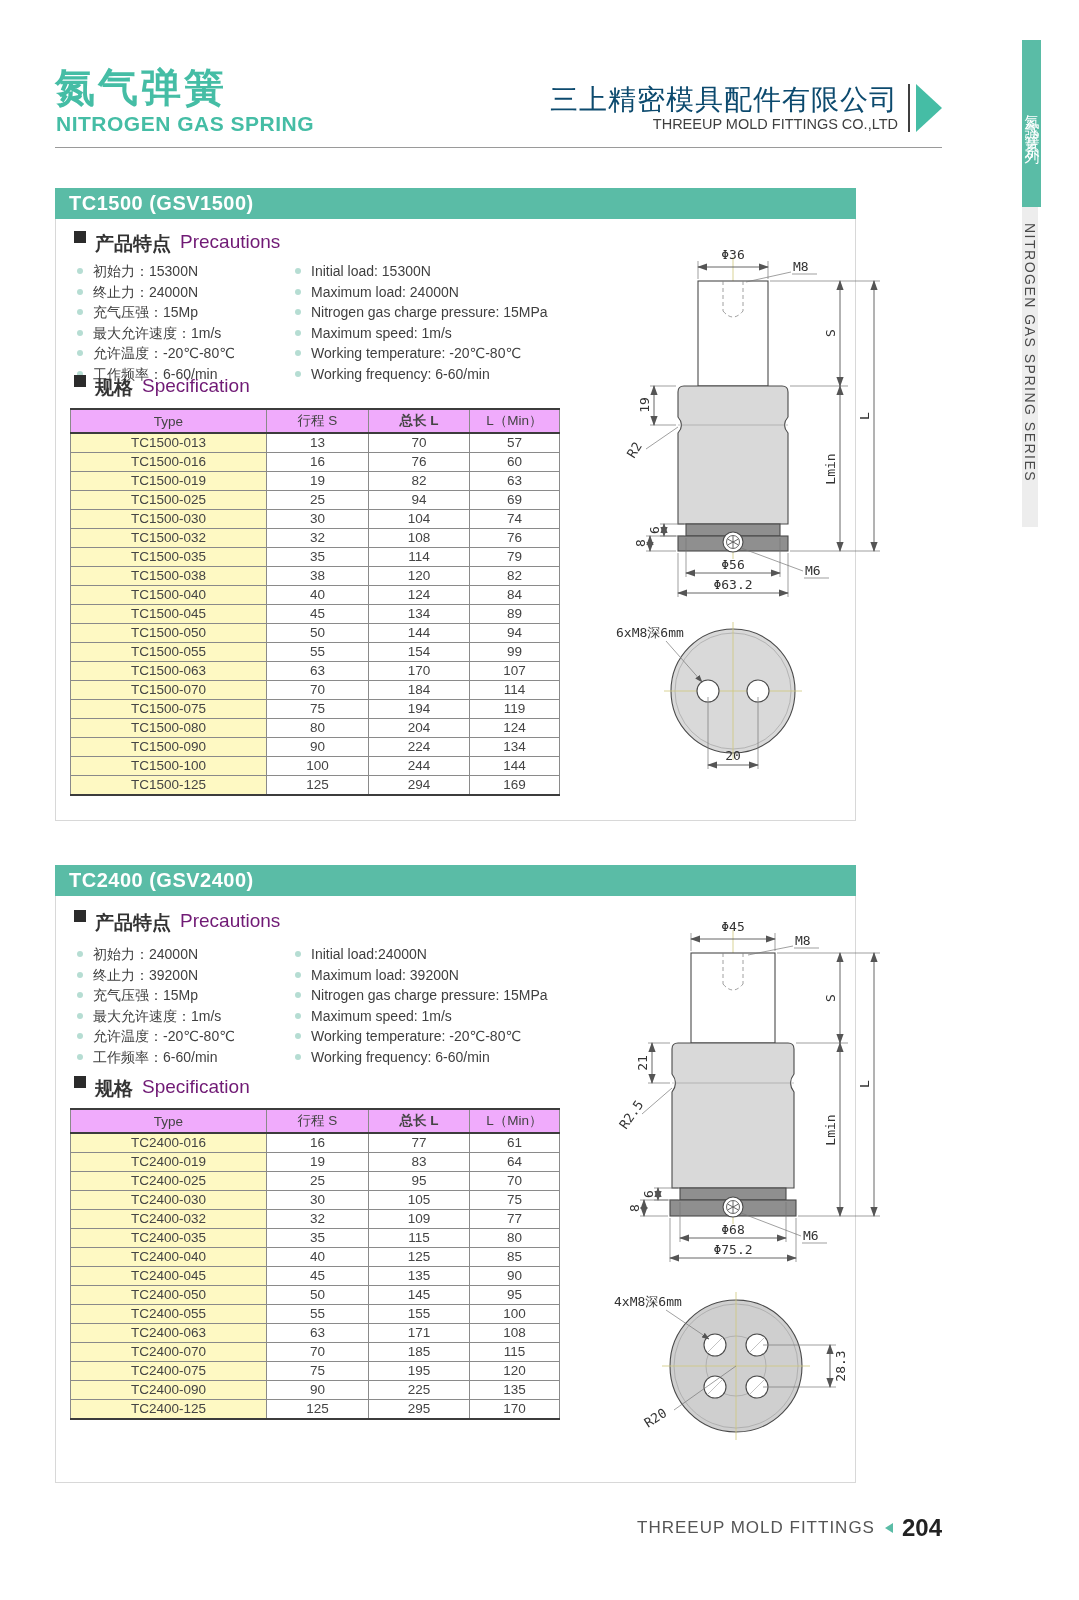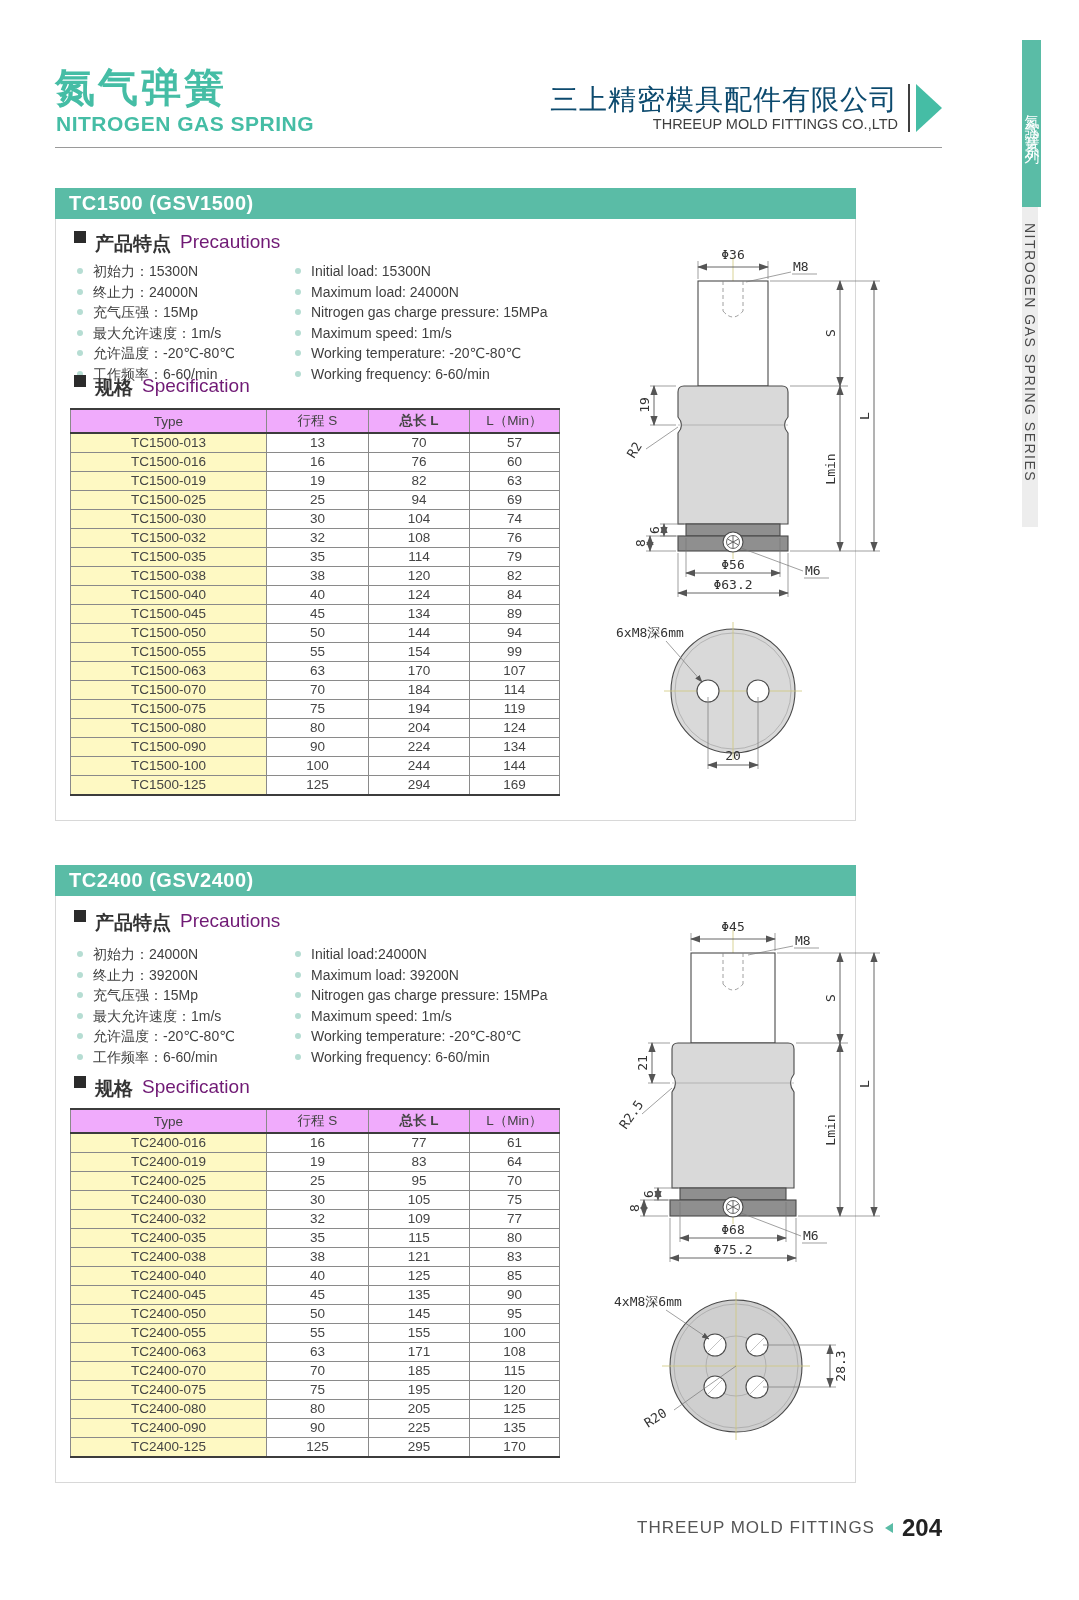--- a/index.html
+++ b/index.html
@@ -416,26 +416,20 @@
               <td>109</td>
               <td>77</td>
             </tr>
             <tr>
               <td>TC2400-035</td>
               <td>35</td>
               <td>115</td>
               <td>80</td>
             </tr>
             <tr>
-              <td>TC2400-038</td>
-              <td>38</td>
-              <td>121</td>
-              <td>83</td>
-            </tr>
-            <tr>
               <td>TC2400-040</td>
               <td>40</td>
               <td>125</td>
               <td>85</td>
             </tr>
             <tr>
               <td>TC2400-045</td>
               <td>45</td>
               <td>135</td>
               <td>90</td>
@@ -462,26 +456,20 @@
               <td>TC2400-070</td>
               <td>70</td>
               <td>185</td>
               <td>115</td>
             </tr>
             <tr>
               <td>TC2400-075</td>
               <td>75</td>
               <td>195</td>
               <td>120</td>
-            </tr>
-            <tr>
-              <td>TC2400-080</td>
-              <td>80</td>
-              <td>205</td>
-              <td>125</td>
             </tr>
             <tr>
               <td>TC2400-090</td>
               <td>90</td>
               <td>225</td>
               <td>135</td>
             </tr>
             <tr>
               <td>TC2400-125</td>
               <td>125</td>

